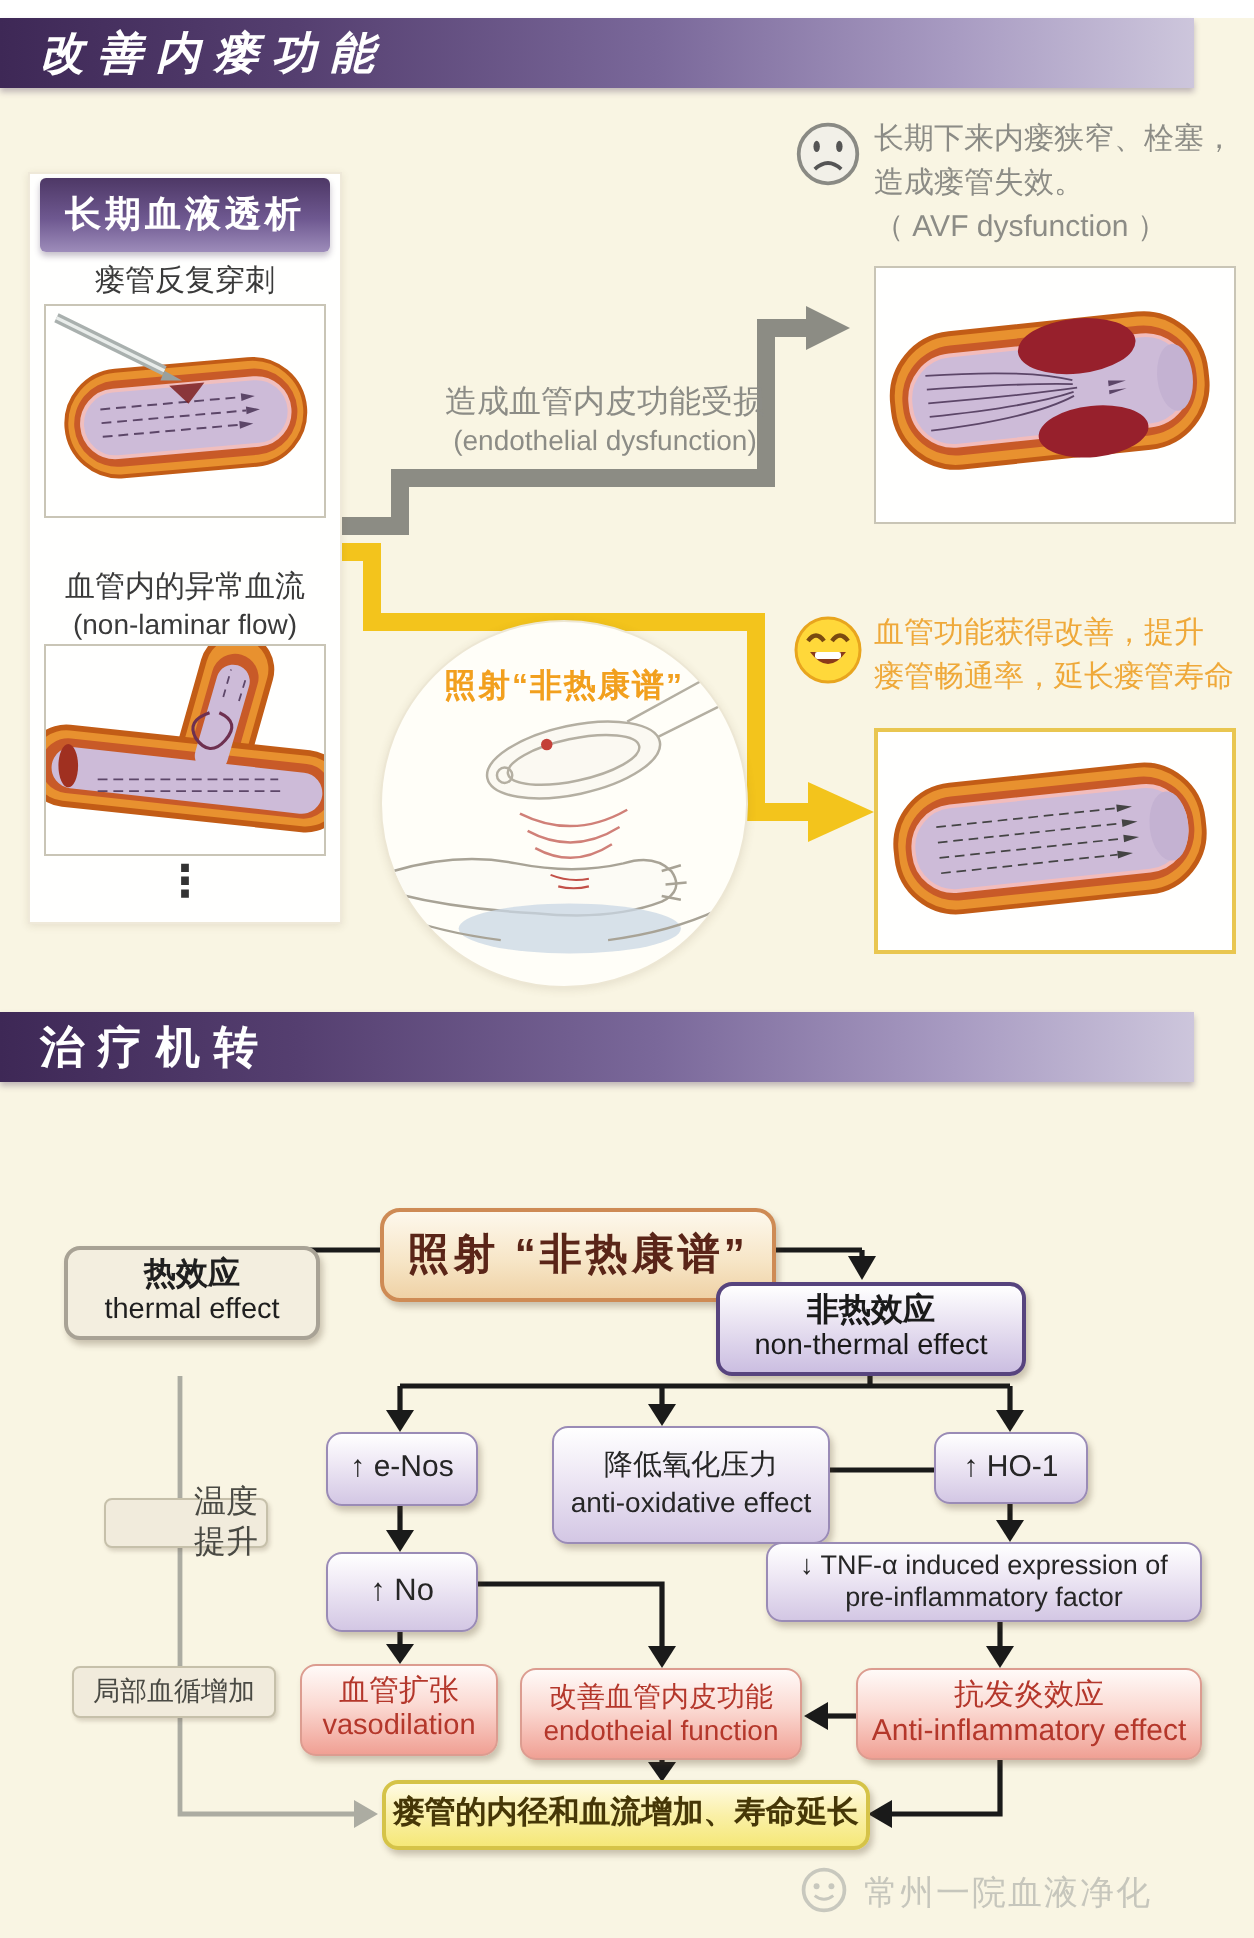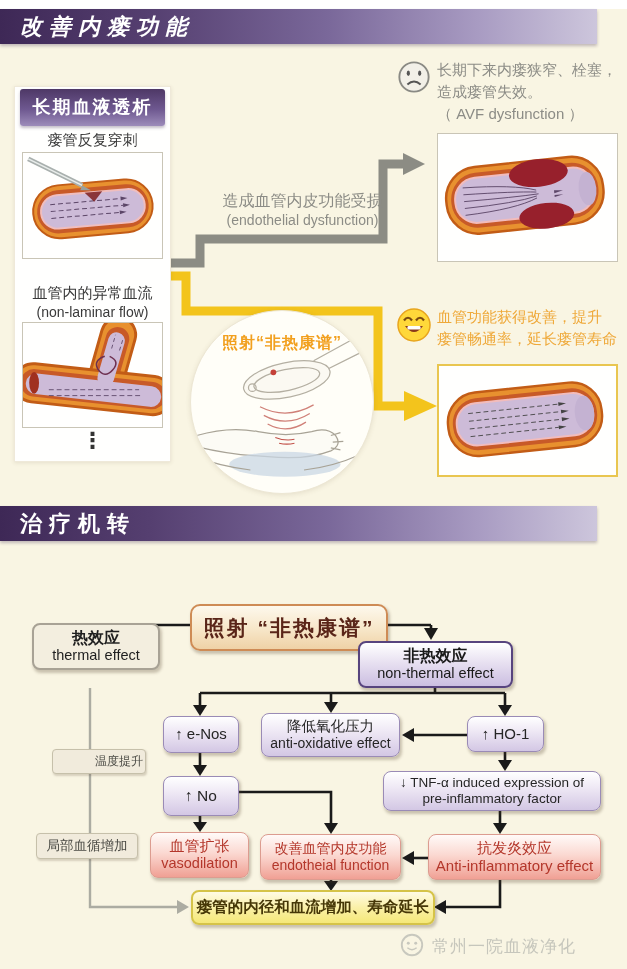--- a/index.html
+++ b/index.html
@@ -231,30 +231,30 @@
 
   <div class="box" style="left:358px;top:641px;width:155px;height:47px;background:linear-gradient(180deg,#FFFFFF 0%,#E8E1F1 45%,#CBBEE1 100%);border:2.5px solid #57447E;color:#1A1A1A;">
     <div style="font-size:16px;font-weight:600;">非热效应</div>
     <div style="font-size:14.5px;">non-thermal effect</div>
   </div>
 
   <div class="box lavender" style="left:163px;top:716px;width:76px;height:37px;font-size:15px;">
     <div>↑ e-Nos</div>
   </div>
 
-  <div class="box lavender" style="left:261px;top:713px;width:139px;height:44px;">
+  <div class="box lavender" style="left:276px;top:713px;width:139px;height:59px;">
     <div style="font-size:14.5px;">降低氧化压力</div>
     <div style="font-size:14px;">anti-oxidative effect</div>
   </div>
 
   <div class="box lavender" style="left:467px;top:716px;width:77px;height:36px;font-size:15px;">
     <div>↑ HO-1</div>
   </div>
 
-  <div class="box beige" style="left:52px;top:749px;width:94px;height:25px;font-size:12px;padding-left:40px;">
+  <div class="box beige" style="left:52px;top:749px;width:82px;height:25px;font-size:16px;padding-left:40px;">
     <div>温度提升</div>
   </div>
 
   <div class="box lavender" style="left:163px;top:776px;width:76px;height:40px;font-size:15.5px;">
     <div>↑ No</div>
   </div>
 
   <div class="box lavender" style="left:383px;top:771px;width:218px;height:40px;">
     <div style="font-size:13.5px;">↓ TNF-α induced expression of</div>
     <div style="font-size:13.5px;">pre-inflammatory factor</div>

